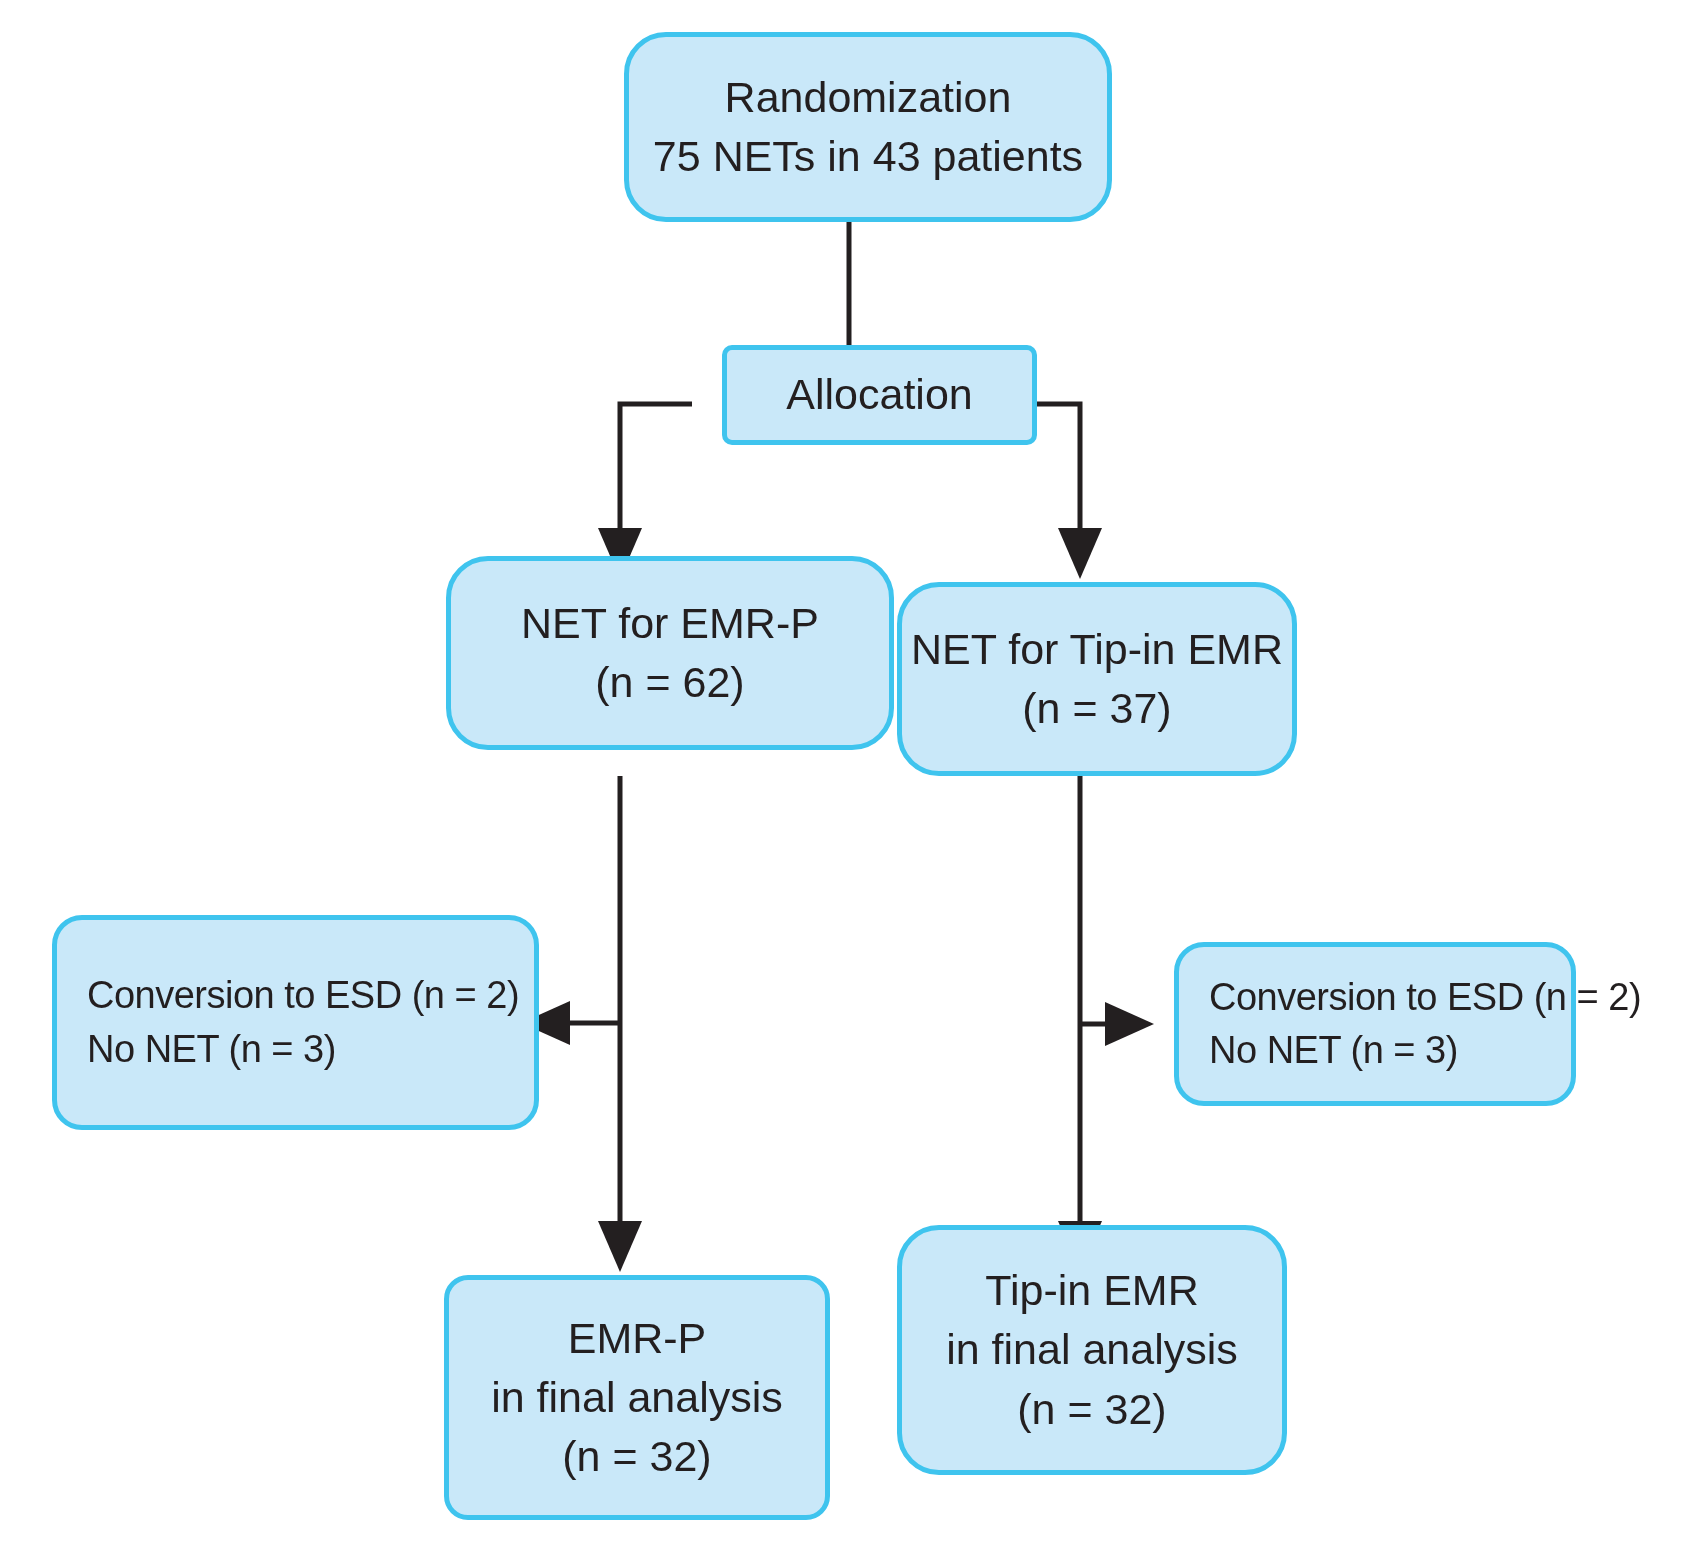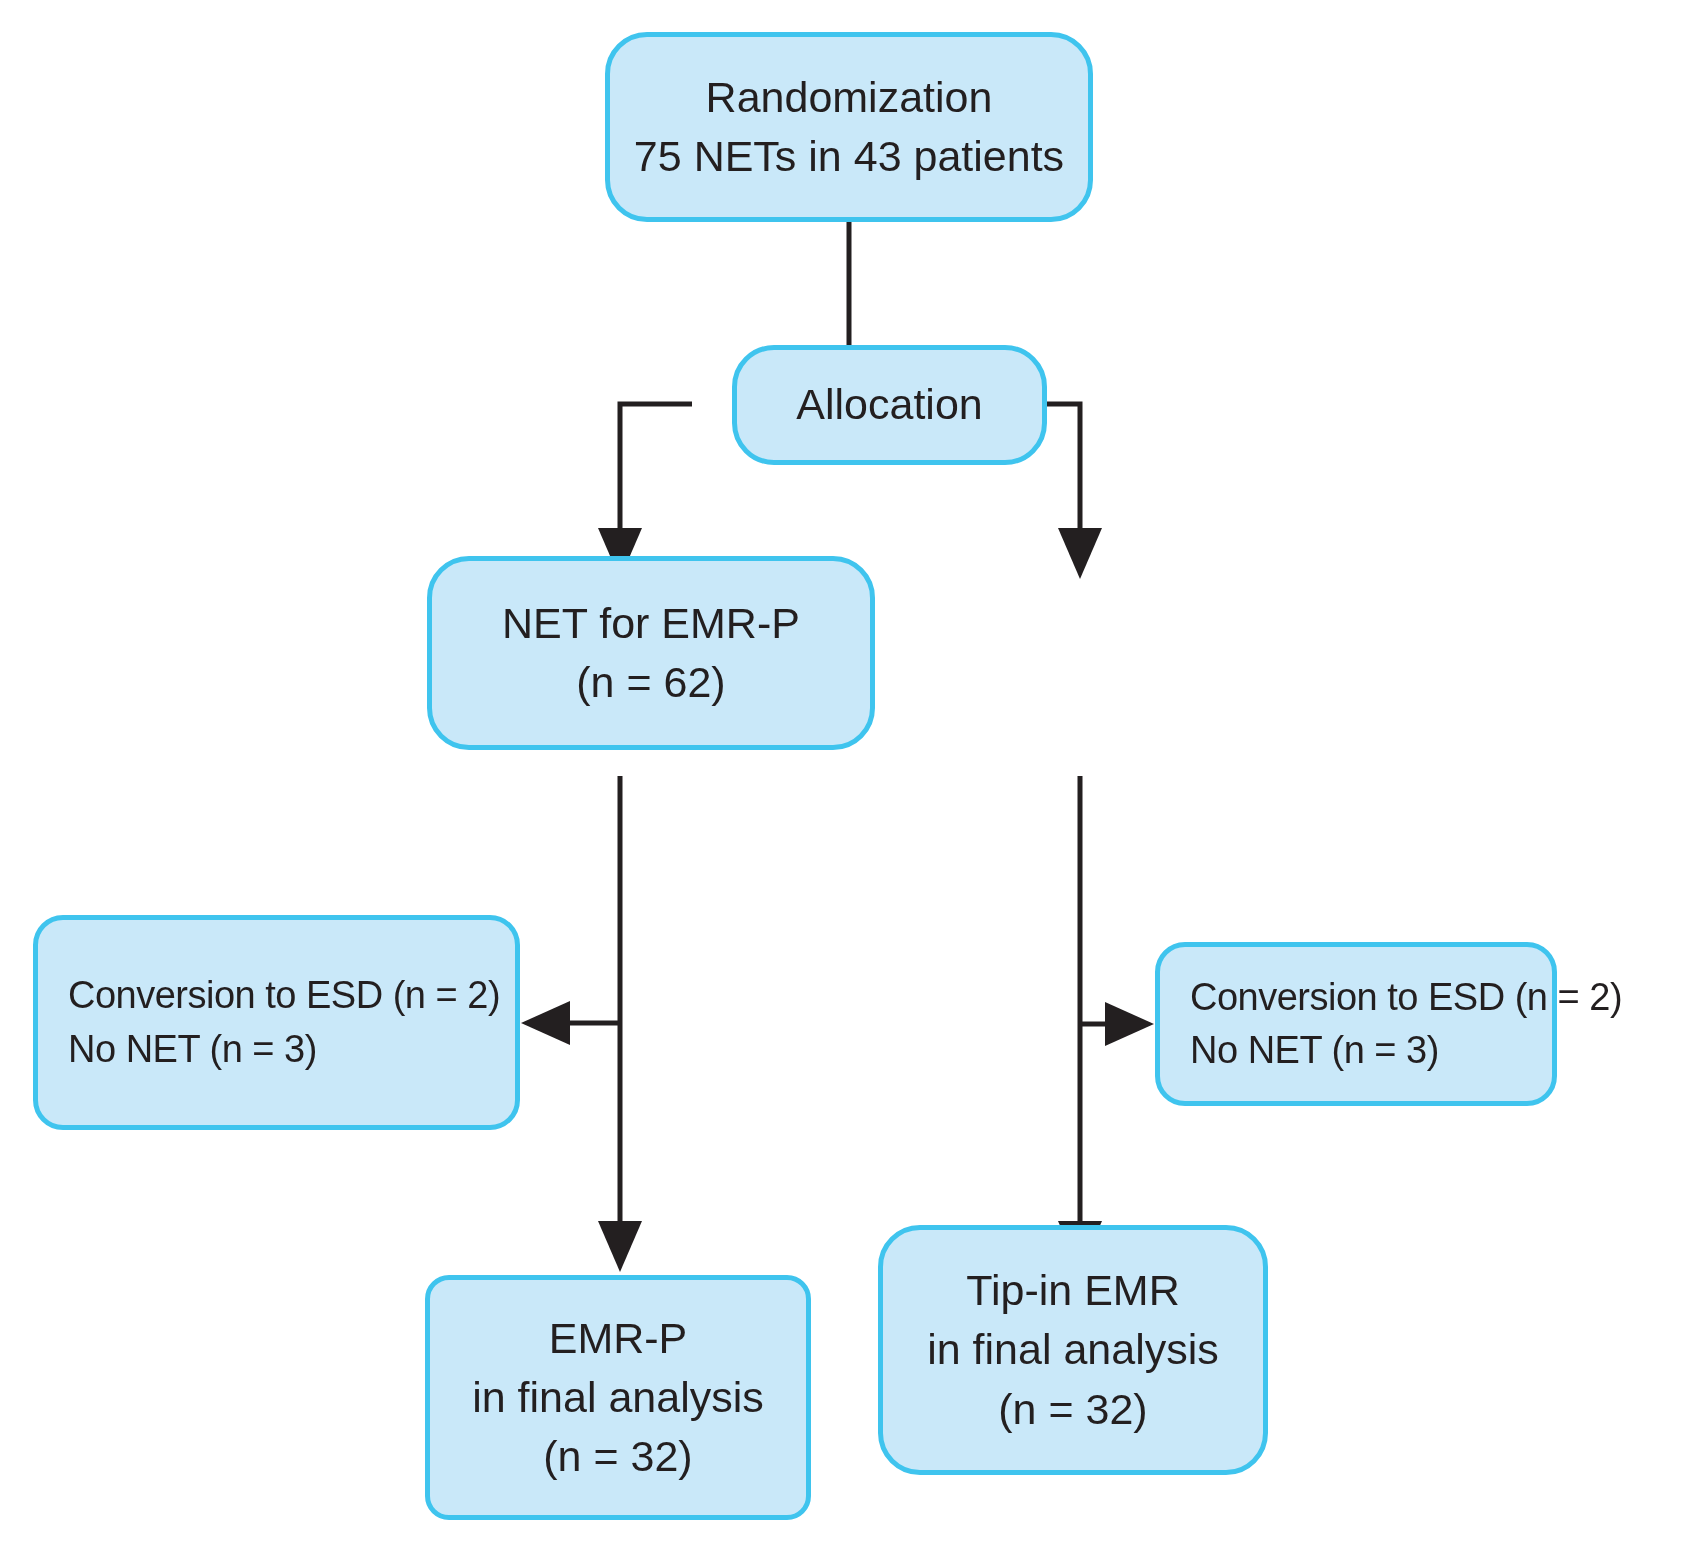--- a/index.html
+++ b/index.html
@@ -29,20 +29,21 @@
     border-radius:42px;
     display:flex;
     flex-direction:column;
     justify-content:center;
     align-items:center;
     text-align:center;
     font-size:43px;
     line-height:1.38;
     white-space:nowrap;
     color:var(--text-color);
+    margin-left:19px;
   }
   .node.excl{
     border-radius:30px;
     align-items:flex-start;
     text-align:left;
     font-size:38px;
     line-height:1.40;
     letter-spacing:-0.5px;
     padding-left:30px;
     padding-right:10px;
@@ -75,29 +76,33 @@
 
     <path d="M1080,1024 L1107,1024"></path>
     <polygon points="1105,1002 1105,1046 1154,1024"></polygon>
   </svg>
 
   <div class="node" style="left:605px;top:32px;width:488px;height:190px;">
     <span class="ln">Randomization</span>
     <span class="ln">75 NETs in 43 patients</span>
   </div>
 
-  <div class="node" style="left:732px;top:345px;width:315px;height:120px;">
+  <div class="node" style="left:703px;top:345px;width:315px;height:100px;border-radius:10px;">
     <span class="ln">Allocation</span>
   </div>
 
   <div class="node" style="left:427px;top:556px;width:448px;height:194px;">
     <span class="ln">NET for EMR-P</span>
     <span class="ln">(n = 62)</span>
   </div>
 
+  <div class="node" style="left:878px;top:582px;width:400px;height:194px;">
+    <span class="ln">NET for Tip-in EMR</span>
+    <span class="ln">(n = 37)</span>
+  </div>
 
   <div class="node excl" style="left:33px;top:915px;width:487px;height:215px;">
     <span class="ln">Conversion to ESD (n = 2)</span>
     <span class="ln">No NET (n = 3)</span>
   </div>
 
   <div class="node excl" style="left:1155px;top:942px;width:402px;height:164px;">
     <span class="ln">Conversion to ESD (n = 2)</span>
     <span class="ln">No NET (n = 3)</span>
   </div>

